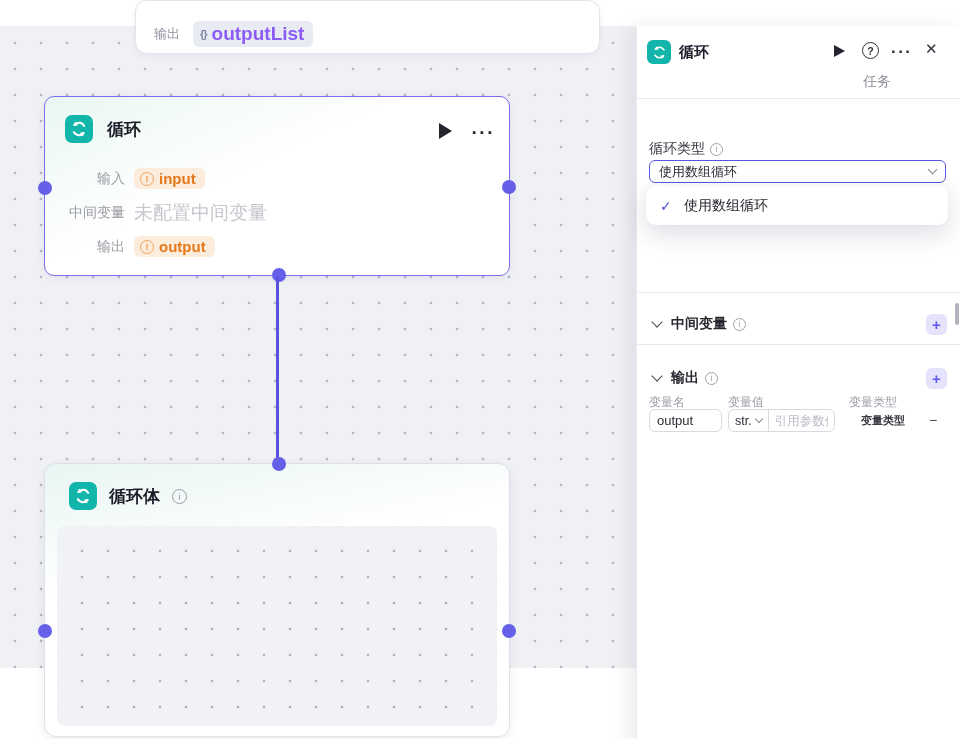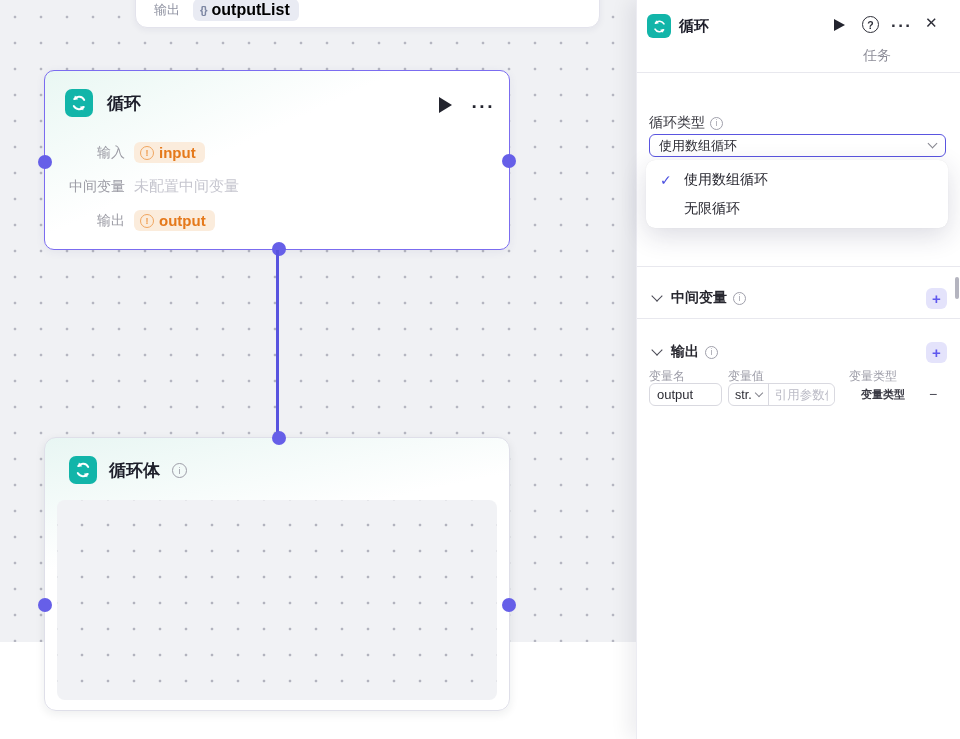--- a/index.html
+++ b/index.html
@@ -1,39 +1,39 @@
 <!DOCTYPE html>
 <html><head>
 <meta charset="utf-8">
 <style>
   * { margin:0; padding:0; box-sizing:border-box; }
   html,body { width:960px; height:739px; overflow:hidden; }
   body { font-family:"Liberation Sans","DejaVu Sans",sans-serif; color:#23242e; }
 
-  .stage { position:relative; width:960px; height:642px; background:#f0f1f4; }
+  .stage { position:relative; width:960px; height:642px; background:#f0f1f4;margin-top:26px; }
 
   
   .canvas {
     position:absolute; inset:0;
     background-color:#f0f1f4;
     background-image:radial-gradient(circle,#b5b6c1 1.1px, rgba(181,182,193,0) 1.7px);
     background-size:26px 26px; background-position:2px 4px;
   }
 
   
   .top-card {
     position:absolute; left:135px; top:-26px; width:465px; height:54px;
     background:#fff; border:1px solid #e3e3ec; border-radius:12px;
     box-shadow:0 2px 7px rgba(40,40,80,.06);
   }
   .tc-row { position:absolute; left:18px; bottom:6px; display:flex; align-items:center; gap:13px; }
   .tc-label { font-size:13px; color:#9093a2; }
   .tc-badge { display:inline-flex; align-items:center; gap:5px; background:#e9ebf3; border-radius:6px; padding:2px 9px 2px 7px; }
   .tc-badge-icon { font-size:11px; font-weight:700; color:#7d87a3; letter-spacing:-1px; }
-  .tc-badge-text { font-size:16px; font-weight:700; color:#000000; }
+  .tc-badge-text { font-size:19px; font-weight:700; color:#8b5cf6; }
 
   
   .loop-node {
     position:absolute; left:44px; top:70px; width:466px; height:180px;
     background:linear-gradient(155deg,#e9f7f3 0%,#ffffff 42%);
     border:1.6px solid #7b6cf0; border-radius:10px;
     box-shadow:0 2px 10px rgba(60,60,130,.07);
   }
   .node-header { position:absolute; left:20px; top:18px; display:flex; align-items:center; gap:14px; }
   .node-icon {
@@ -48,21 +48,21 @@
   .ln-more { right:14px; top:96px; top:26px; }
 
   .ln-rows { position:absolute; left:16px; top:68px; right:16px; display:flex; flex-direction:column; gap:7px; }
   .ln-row { display:flex; align-items:center; min-height:27px; }
   .ln-row-label { width:64px; text-align:right; font-size:14px; color:#9b9ba4; flex:0 0 auto; }
   .ln-row-value { margin-left:9px; display:flex; align-items:center; }
   .warn-badge { display:inline-flex; align-items:center; gap:5px; background:#fbecdc; border-radius:6px; padding:2px 9px 2px 6px; }
   .warn-circle { width:14px; height:14px; border:1.3px solid #f0a660; border-radius:50%; color:#ef9b4d;
     font-size:9px; font-weight:700; display:flex; align-items:center; justify-content:center; }
   .warn-text { font-size:15px; font-weight:700; color:#e5791b; }
-  .muted-value { font-size:15px; color:#c6c6cf; }
+  .muted-value { font-size:19px; color:#c6c6cf; }
 
   .port { position:absolute; width:14px; height:14px; border-radius:50%; background:#665fe8; cursor:pointer; }
 
   
   .connector { position:absolute; left:276px; top:250px; width:3px; height:187px; background:#5753df; }
 
   
   .loop-body {
     position:absolute; left:44px; top:437px; width:466px; height:274px;
     background:linear-gradient(168deg,#e8f6f3 0%,#ffffff 36%);
@@ -300,19 +300,16 @@
     </div>
 
     <span class="p-scrollbar"></span>
   </aside>
 
   <div class="dropdown-menu">
     <div class="menu-item">
       <span class="menu-check">✓</span>
       <span>使用数组循环</span>
     </div>
-    <div class="menu-item plain">
-      <span>无限循环</span>
-    </div>
   </div>
 
 
 </div>
 
 </body></html>

